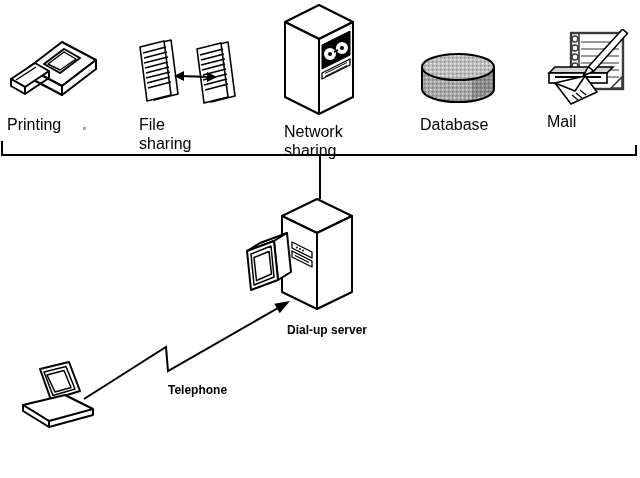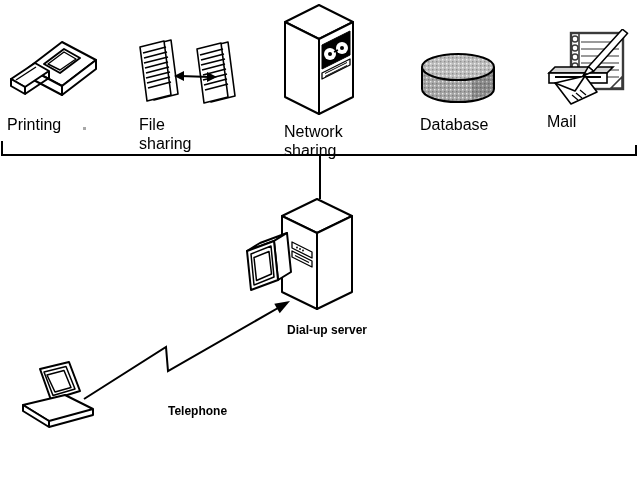--- a/index.html
+++ b/index.html
@@ -197,16 +197,16 @@
     <div>Database</div>
     <div></div>
   </div>
 
   <div class="svc-label" style="left:547px;top:112px;">
     <div>Mail</div>
   </div>
 
   <div class="bold-label" style="left:287px;top:321px;">Dial-up server</div>
 
-  <div class="bold-label" style="left:168px;top:402px;text-align:center;">Telephone</div>
+  <div class="bold-label" style="left:168px;top:381px;text-align:center;">Telephone</div>
 
 
 </div>
 
 </body></html>

